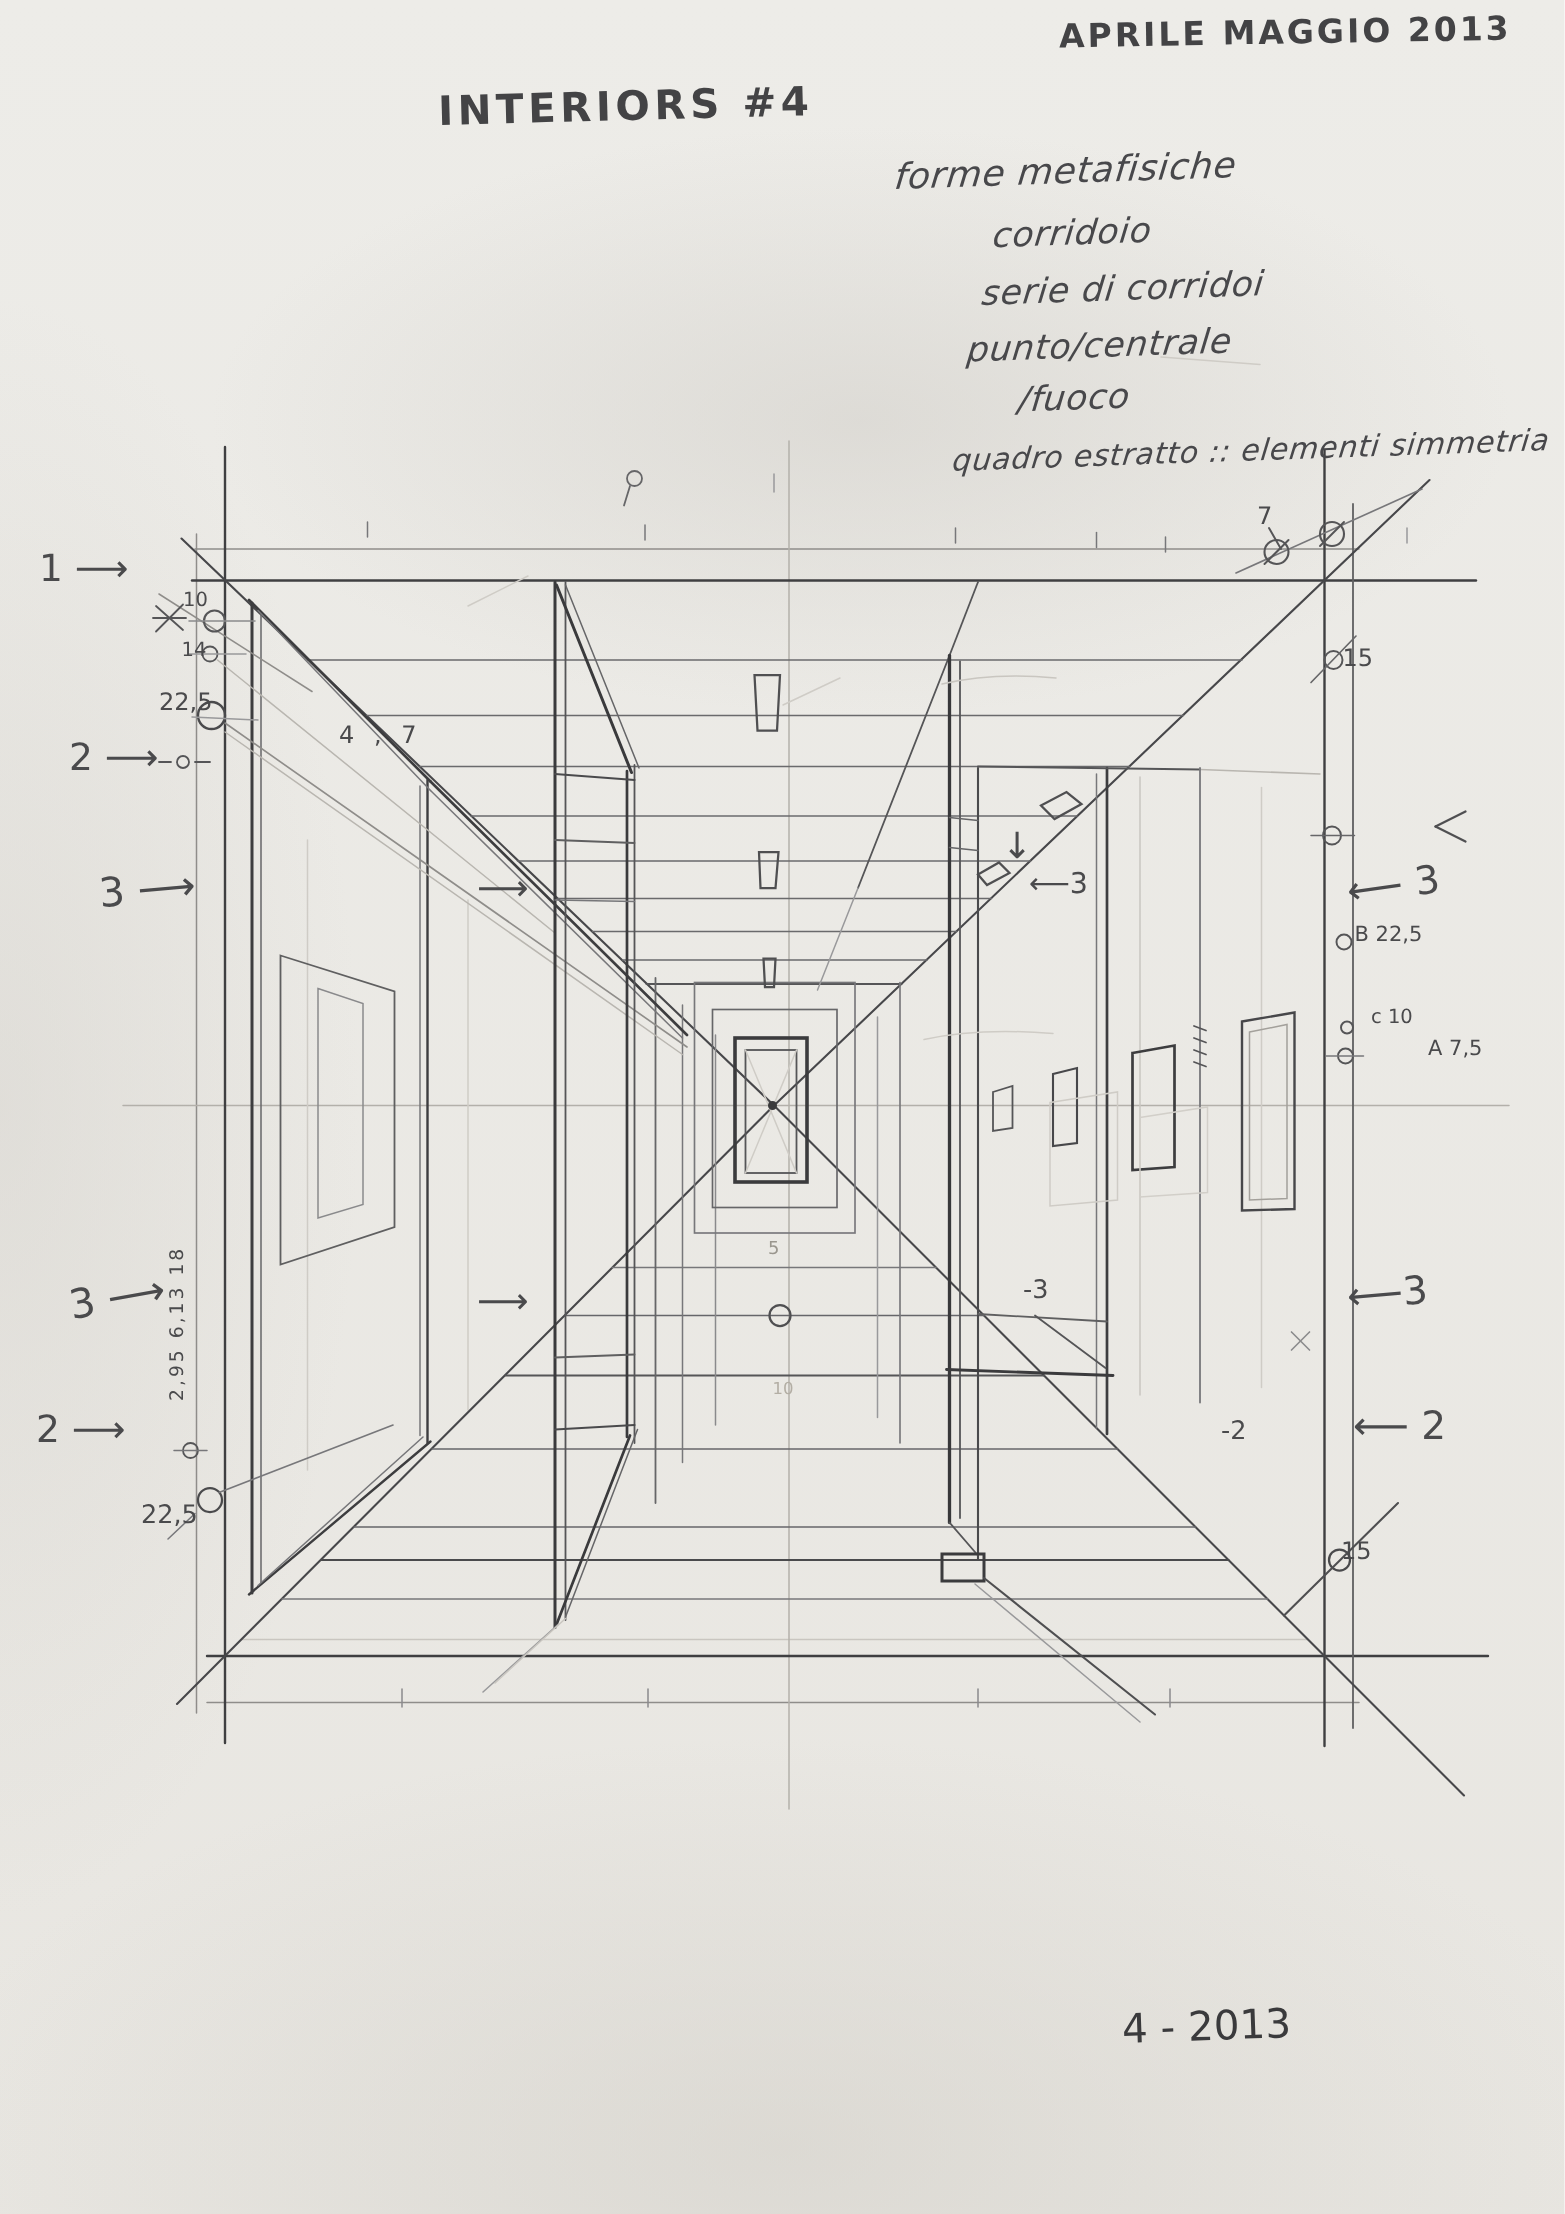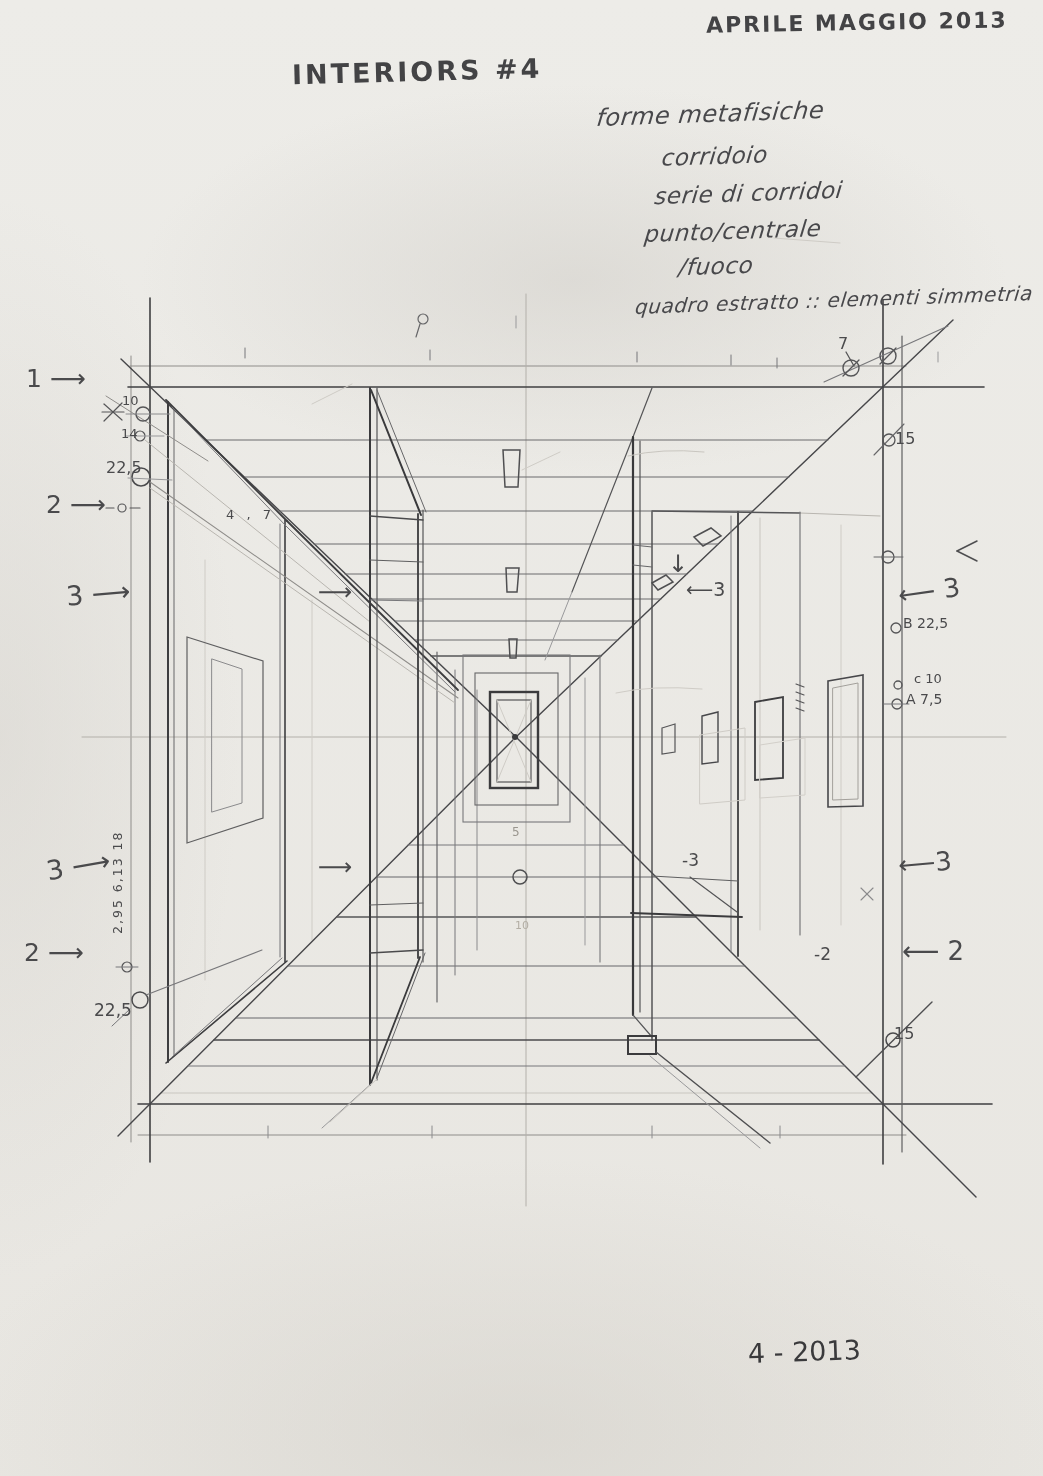--- a/index.html
+++ b/index.html
@@ -262,26 +262,26 @@
 <div class="hw dim" style="left:46px;top:852px;font-size:27px;transform:rotate(-10deg);">3 ⟶</div>
 <div class="hw dim vert" style="left:112px;top:934px;font-size:12.5px;">2,95   6,13   18</div>
 <div class="hw dim" style="left:24px;top:940px;font-size:25px;">2 ⟶</div>
 <div class="hw dim" style="left:94px;top:1002px;font-size:17px;">22,5</div>
 
 <div class="hw dim" style="left:838px;top:336px;font-size:16px;">7</div>
 <div class="hw dim" style="left:895px;top:431px;font-size:16px;">15</div>
 <div class="hw dim" style="left:898px;top:578px;font-size:26px;transform:rotate(-8deg);">⟵ 3</div>
 <div class="hw dim" style="left:903px;top:616px;font-size:14px;text-align:center;">B 22,5</div>
 <div class="hw dim" style="left:914px;top:672px;font-size:13px;text-align:right;">c 10</div>
-<div class="hw dim" style="left:906px;top:692px;font-size:14px;">A 7,5</div>
+<div class="hw dim" style="left:952px;top:692px;font-size:14px;">A 7,5</div>
 <div class="hw dim" style="left:898px;top:850px;font-size:26px;transform:rotate(-5deg);">⟵3</div>
 <div class="hw dim" style="left:902px;top:938px;font-size:26px;">⟵ 2</div>
 <div class="hw dim" style="left:894px;top:1026px;font-size:16px;">15</div>
 
-<div class="hw dim" style="left:226px;top:482px;font-size:13px;letter-spacing:4px;margin-top:26px;">4 , 7</div>
+<div class="hw dim" style="left:226px;top:482px;font-size:16px;letter-spacing:4px;">4 , 7</div>
 <div class="hw dim" style="left:318px;top:580px;font-size:24px;">⟶</div>
 <div class="hw dim" style="left:318px;top:855px;font-size:24px;">⟶</div>
 <div class="hw dim" style="left:668px;top:552px;font-size:24px;">↓</div>
 <div class="hw dim" style="left:686px;top:580px;font-size:19px;">⟵3</div>
 <div class="hw dim" style="left:682px;top:852px;font-size:17px;">-3</div>
 <div class="hw dim" style="left:814px;top:946px;font-size:17px;">-2</div>
 <div class="hw faint" style="left:512px;top:826px;font-size:12px;">5</div>
 <div class="hw vfaint" style="left:515px;top:920px;font-size:11px;">10</div>
 
 <div class="hw" style="left:748px;top:1338px;font-size:27px;transform:rotate(-2deg);color:#3a3a3c;">4 - 2013</div>

